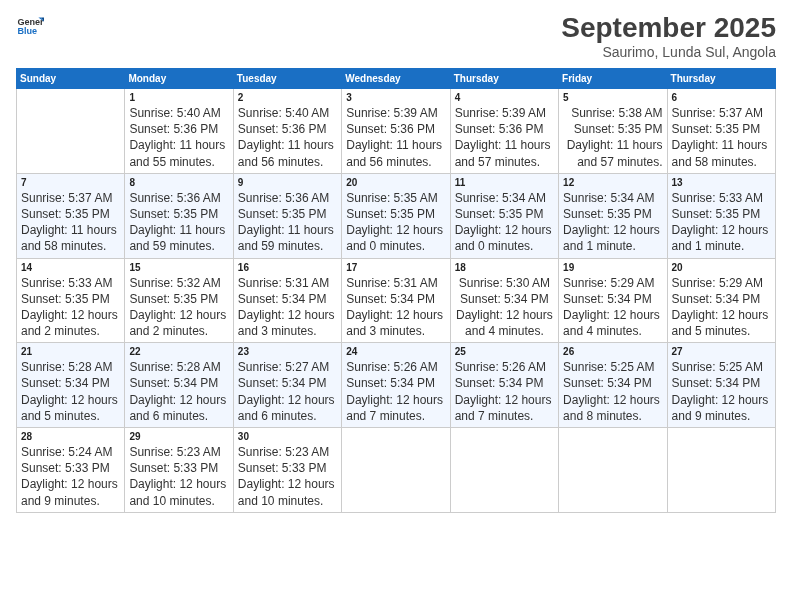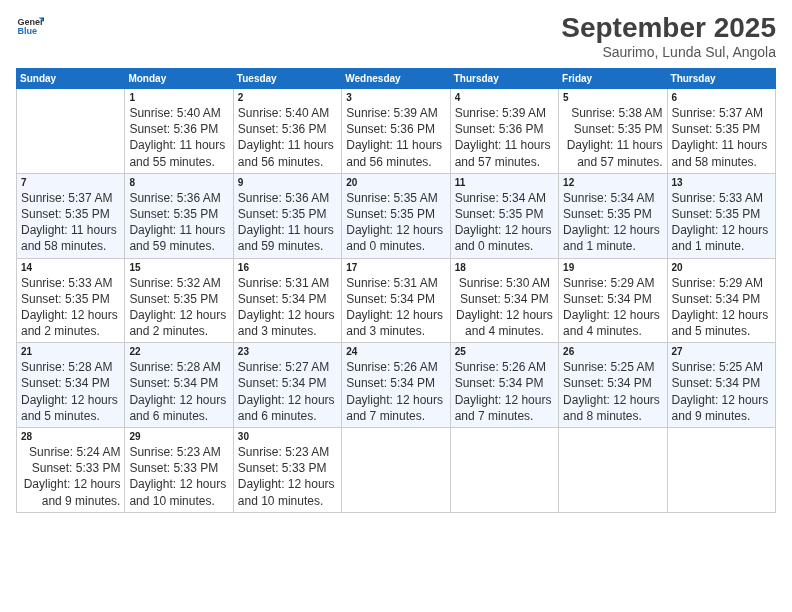--- a/index.html
+++ b/index.html
@@ -313,21 +313,21 @@
             <div class="day-number">27</div>
             <div class="day-info" style="white-space: pre-line;">Sunrise: 5:25 AM
 Sunset: 5:34 PM
 Daylight: 12 hours
 and 9 minutes.</div>
           </td>
         </tr>
         <tr>
           <td>
             <div class="day-number">28</div>
-            <div class="day-info" style="white-space: pre-line; text-align: right;">Sunrise: 5:24 AM
+            <div class="day-info" style="white-space: pre-line;">Sunrise: 5:24 AM
 Sunset: 5:33 PM
 Daylight: 12 hours
 and 9 minutes.</div>
           </td>
           <td>
             <div class="day-number">29</div>
             <div class="day-info" style="white-space: pre-line;">Sunrise: 5:23 AM
 Sunset: 5:33 PM
 Daylight: 12 hours
 and 10 minutes.</div>

